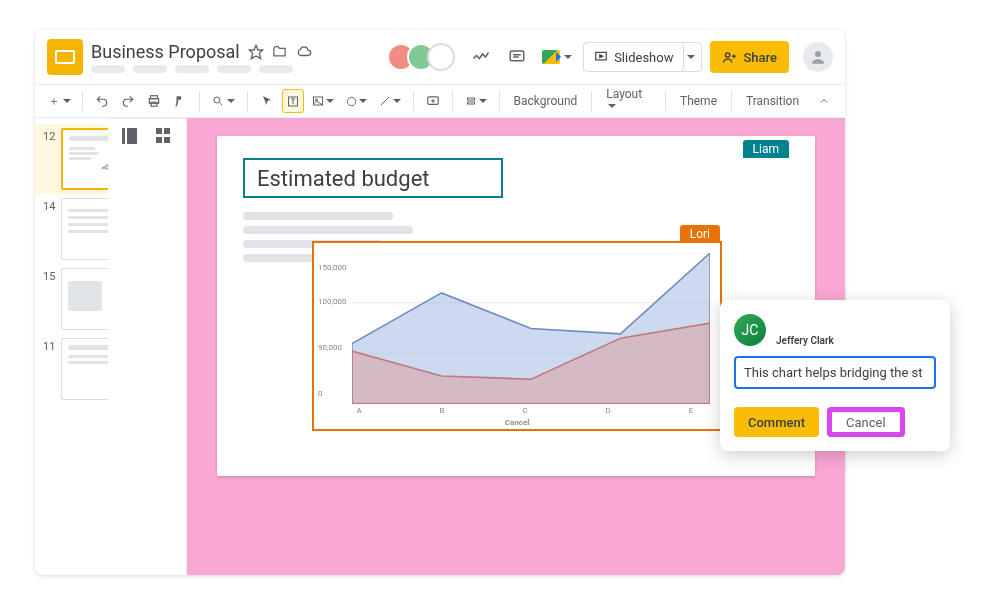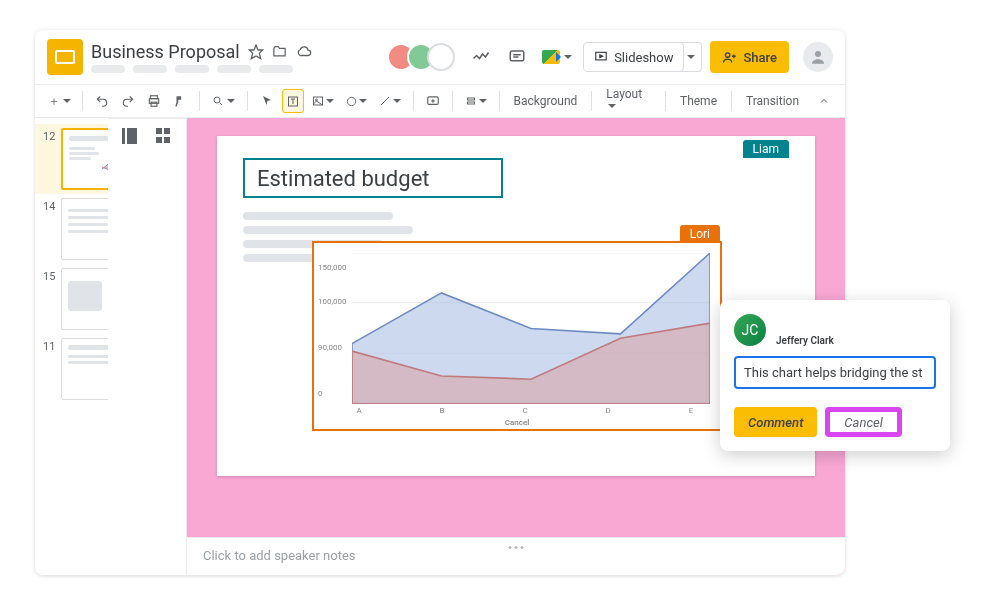--- a/index.html
+++ b/index.html
@@ -66,21 +66,21 @@
   .gripdots span { width:3px; height:3px; background:#bbb; border-radius:50%; }
   .notes { height:38px; border-top:1px solid #ececec; background:#fff; padding:10px 16px; font-size:13px; color:#9aa0a6; }
 
   
   .comment-pop { position:absolute; left:720px; top:300px; width:230px; background:#fff; border-radius:8px; box-shadow:0 4px 18px rgba(0,0,0,0.2); padding:14px; }
   .chead { display:flex; align-items:flex-end; gap:10px; margin-bottom:10px; }
   .cava { width:32px; height:32px; border-radius:50%; background:linear-gradient(135deg,#34a853,#0b8043); display:flex; align-items:center; justify-content:center; color:#fff; font-size:14px; }
   .cname { font-size:10px; font-weight:600; color:#3c4043; }
   .cinput { width:100%; border:2px solid #1a73e8; border-radius:4px; padding:7px 8px; font-size:13px; color:#3c4043; margin-bottom:18px; overflow:hidden; white-space:nowrap; }
   .cactions { display:flex; gap:8px; }
-  .cbtn { height:30px; padding:4px 14px; display:flex; align-items:center; font-size:13px; border-radius:4px; cursor:pointer;font-style:italic; }
+  .cbtn { height:30px; padding:4px 14px; display:flex; align-items:center; font-size:13px; border-radius:4px; cursor:pointer; }
   .cbtn.primary { background:#fbbc04; color:#3c4043; font-weight:500; }
   .cbtn.secondary { border:5px solid #d946ef; color:#5f6368; }
 
   .caret { width:0; height:0; border:4px solid transparent; border-top-color:#5f6368; margin-top:3px; }
 </style>
 </head>
 <body>
 
 <div class="app">
 
@@ -368,21 +368,20 @@
             <div class="xtick" style="left:377px">E</div>
             <div class="chartlabel">Cancel</div>
           </div>
         </div>
         <div class="gripdots">
             <span></span>
             <span></span>
             <span></span>
           </div>
       </div>
-      <div class="notes">Click to add speaker notes</div>
     </div>
   </div>
 </div>
 
 <div class="comment-pop">
   <div class="chead">
     <div class="cava">JC</div>
     <div class="cname">Jeffery Clark</div>
   </div>
   <div class="cinput">This chart helps bridging the st</div>

